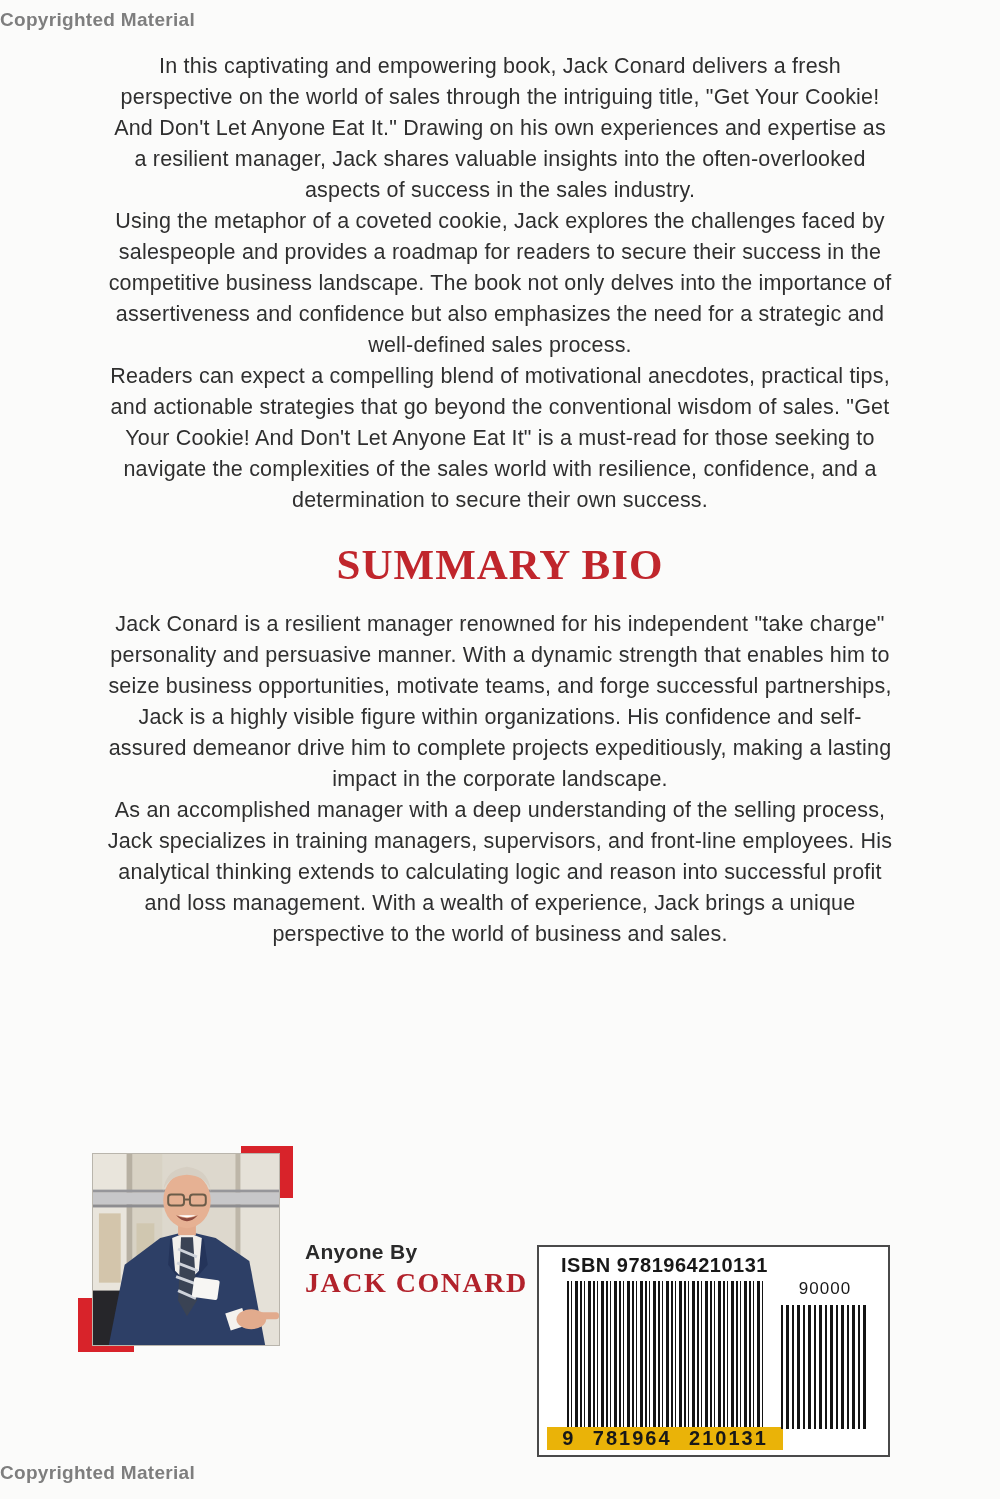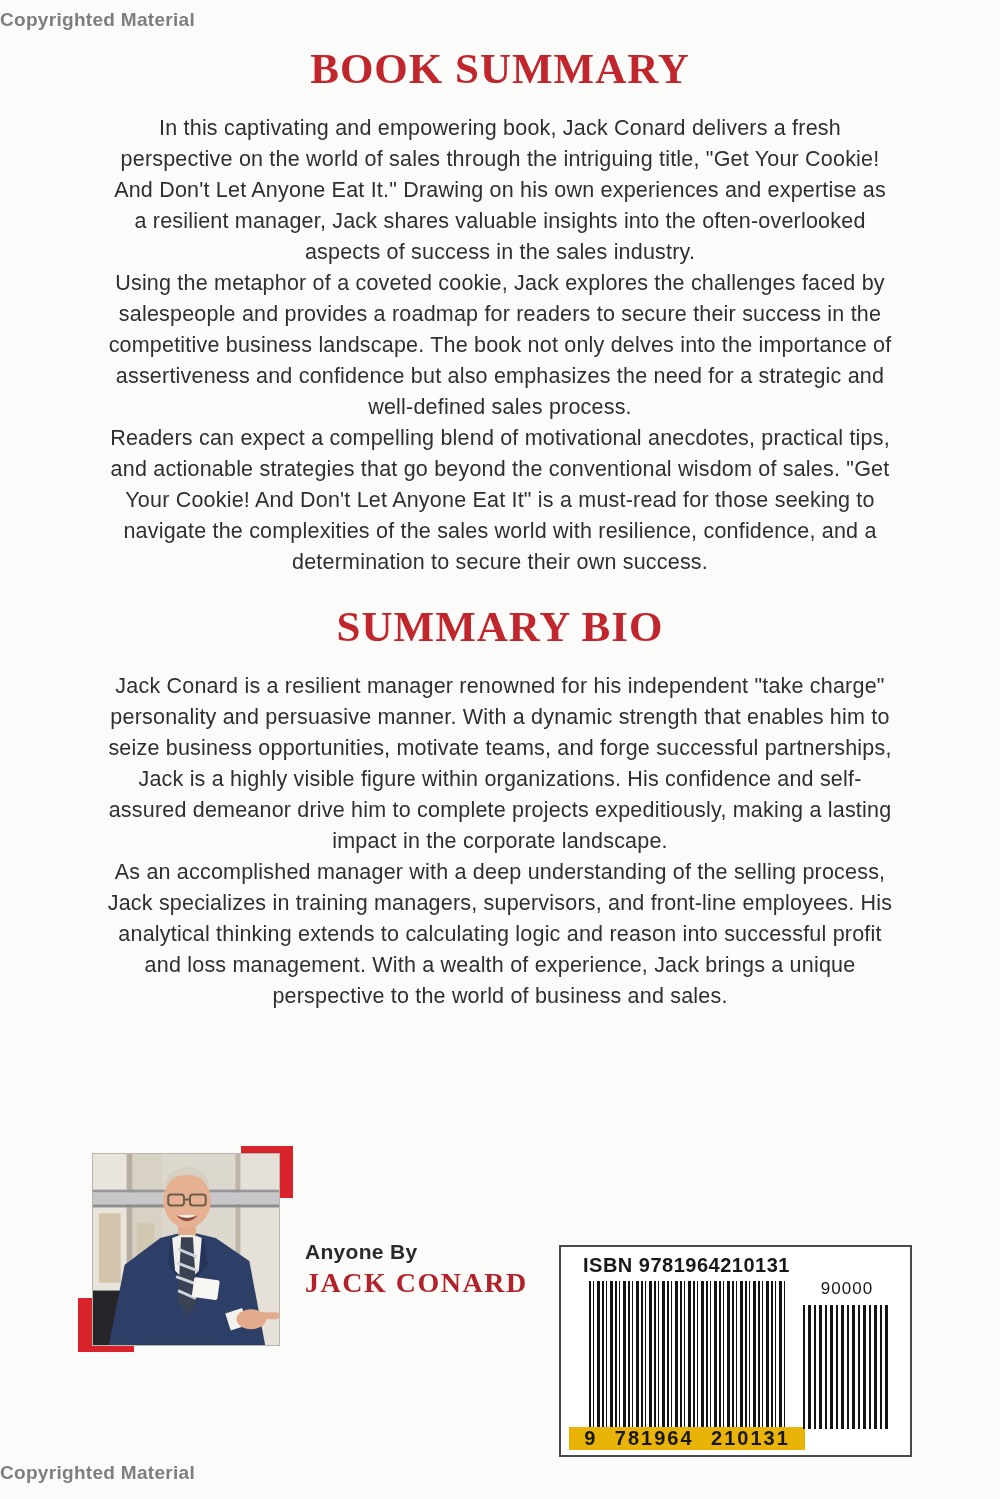--- a/index.html
+++ b/index.html
@@ -91,21 +91,21 @@
     font-family: "Liberation Serif", serif;
     font-weight: bold;
     font-size: 28px;
     letter-spacing: 1.5px;
     color: #b2222b;
   }
 
   
   .barcode-box {
     position: absolute;
-    left: 559px;
+    left: 537px;
     top: 1245px;
     width: 353px;
     height: 212px;
     background: #ffffff;
     border: 2px solid #4a4a4a;
   }
   .barcode-isbn {
     position: absolute;
     left: 22px;
     top: 7px;
@@ -160,21 +160,20 @@
       #141414 5px, #141414 8px, #ffffff 8px, #ffffff 11px);
   }
 </style>
 </head>
 <body>
 
 <div class="page">
 
   <div class="copyright copyright-top">Copyrighted Material</div>
 
-  <h1 class="red-heading heading-summary">BOOK SUMMARY</h1>
 
   <div class="body-block body-block-summary">
     <p>In this captivating and empowering book, Jack Conard delivers a fresh perspective on the world of sales through the intriguing title, "Get Your Cookie! And Don't Let Anyone Eat It." Drawing on his own experiences and expertise as a resilient manager, Jack shares valuable insights into the often-overlooked aspects of success in the sales industry.</p>
     <p>Using the metaphor of a coveted cookie, Jack explores the challenges faced by salespeople and provides a roadmap for readers to secure their success in the competitive business landscape. The book not only delves into the importance of assertiveness and confidence but also emphasizes the need for a strategic and well-defined sales process.</p>
     <p>Readers can expect a compelling blend of motivational anecdotes, practical tips, and actionable strategies that go beyond the conventional wisdom of sales. "Get Your Cookie! And Don't Let Anyone Eat It" is a must-read for those seeking to navigate the complexities of the sales world with resilience, confidence, and a determination to secure their own success.</p>
   </div>
 
   <h1 class="red-heading heading-bio">SUMMARY BIO</h1>
 
   <div class="body-block body-block-bio">

